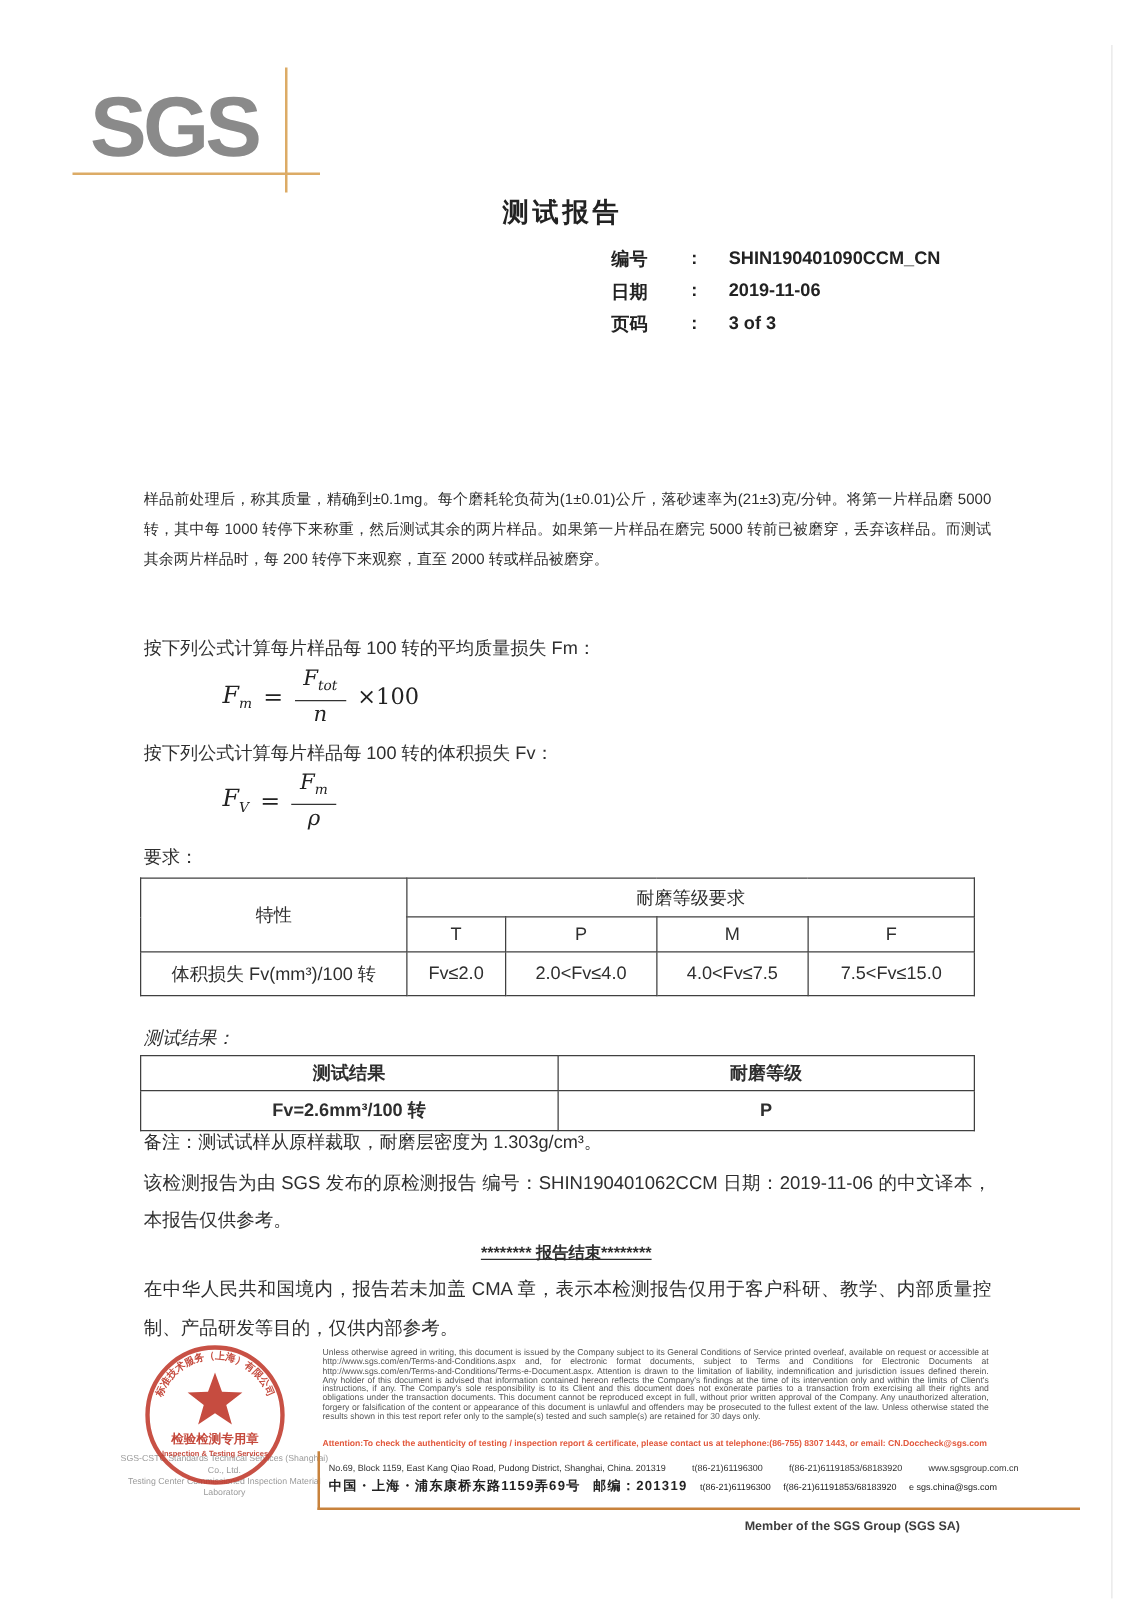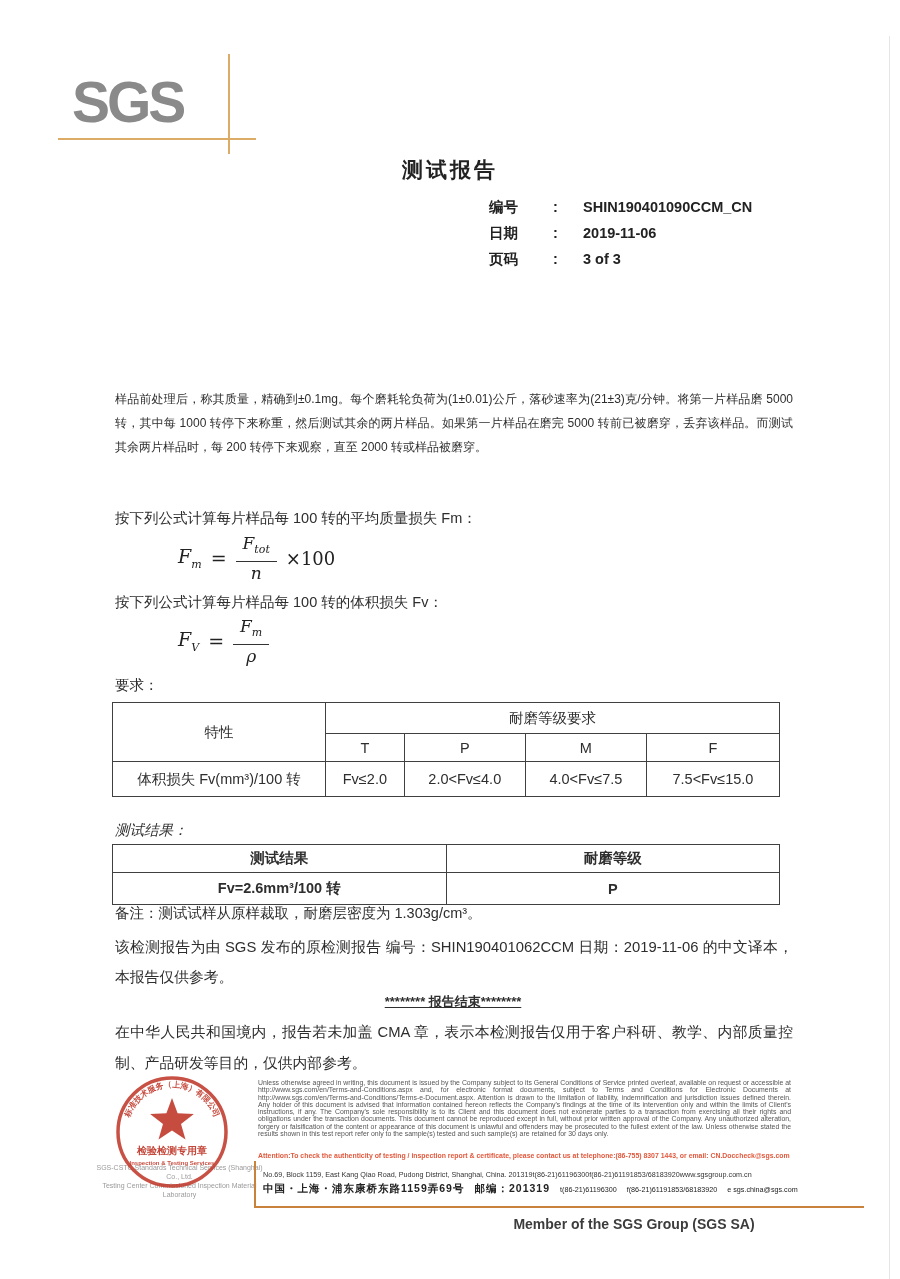--- a/index.html
+++ b/index.html
@@ -1,21 +1,21 @@
 <!DOCTYPE html>
 <html><head>
 <meta charset="utf-8">
 <style>
   html,body{margin:0;padding:0;background:#ffffff;}
   .page{position:relative;width:900px;height:1279px;background:#ffffff;overflow:hidden;
         font-family:"Liberation Sans","DejaVu Sans",sans-serif;color:#2e2e2e;}
 
   
   .logo-wrap{position:absolute;left:72px;top:64px;}
-  .logo-text{font-weight:bold;font-size:57px;line-height:76px;color:#8a8a8a;letter-spacing:-3px;}
+  .logo-text{font-weight:bold;font-size:68px;line-height:76px;color:#8a8a8a;letter-spacing:-3px;}
   .logo-vline{position:absolute;left:156px;top:-10px;width:2px;height:100px;background:#dcab66;}
   .logo-hline{position:absolute;left:-14px;top:74px;width:198px;height:2px;background:#dcab66;}
 
   
   .doc-title{position:absolute;top:156px;left:0;width:900px;text-align:center;
              font-size:21px;font-weight:bold;letter-spacing:3px;color:#222;}
   .meta{position:absolute;left:489px;top:194px;font-size:14.5px;font-weight:bold;color:#222;}
   .meta-row{display:flex;height:26px;align-items:center;}
   .meta-label{width:64px;}
   .meta-colon{width:30px;}
@@ -63,27 +63,27 @@
   .note{position:absolute;left:115px;top:904px;font-size:14.5px;}
   .trans{position:absolute;left:115px;top:932px;width:678px;font-size:14.8px;line-height:30px;text-align:justify;}
   .endmark{position:absolute;left:115px;top:993px;width:676px;text-align:center;font-size:13px;font-weight:bold;text-decoration:underline;}
   .cma{position:absolute;left:115px;top:1017px;width:678px;font-size:14.8px;line-height:31px;text-align:justify;}
 
   
   .stamp{position:absolute;left:100px;top:1074px;width:150px;height:120px;}
   .company{position:absolute;left:92px;top:1163px;width:175px;font-size:7px;line-height:9px;color:#9a9a9a;text-align:center;}
   .legal{position:absolute;left:258px;top:1079px;width:533px;font-size:6.9px;line-height:7.3px;color:#555;text-align:justify;}
   .attention{position:absolute;left:258px;top:1152px;width:533px;font-size:6.9px;line-height:7.6px;color:#e2583c;font-weight:bold;}
-  .addr-en{position:absolute;left:263px;top:1170px;width:528px;font-size:7.2px;color:#333;display:flex;gap:0;white-space:nowrap;}
+  .addr-en{position:absolute;left:263px;top:1170px;width:528px;font-size:7.2px;color:#333;display:flex;gap:21px;white-space:nowrap;}
   .addr-cn{position:absolute;left:263px;top:1182px;width:528px;display:flex;gap:10px;align-items:center;white-space:nowrap;color:#222;}
   .addr-cn .cjk{font-size:10.5px;font-weight:bold;letter-spacing:1px;}
   .addr-cn .sm{font-size:7.2px;}
   .foot-vline{position:absolute;left:254px;top:1161px;width:2px;height:47px;background:#c8823c;}
   .foot-hline{position:absolute;left:254px;top:1206px;width:610px;height:2px;background:#c8823c;}
-  .member{position:absolute;left:500px;top:1216px;width:268px;text-align:center;font-size:14px;font-weight:bold;color:#3c3c3c;}
+  .member{position:absolute;left:500px;top:1216px;width:268px;text-align:right;font-size:10px;font-weight:bold;color:#3c3c3c;}
   .page-edge{position:absolute;right:10px;top:36px;height:1243px;width:1px;background:#e6e6e6;}
 </style>
 </head>
 <body>
 
 <div class="page">
 
   <div class="logo-wrap">
     <div class="logo-vline"></div>
     <div class="logo-hline"></div>

